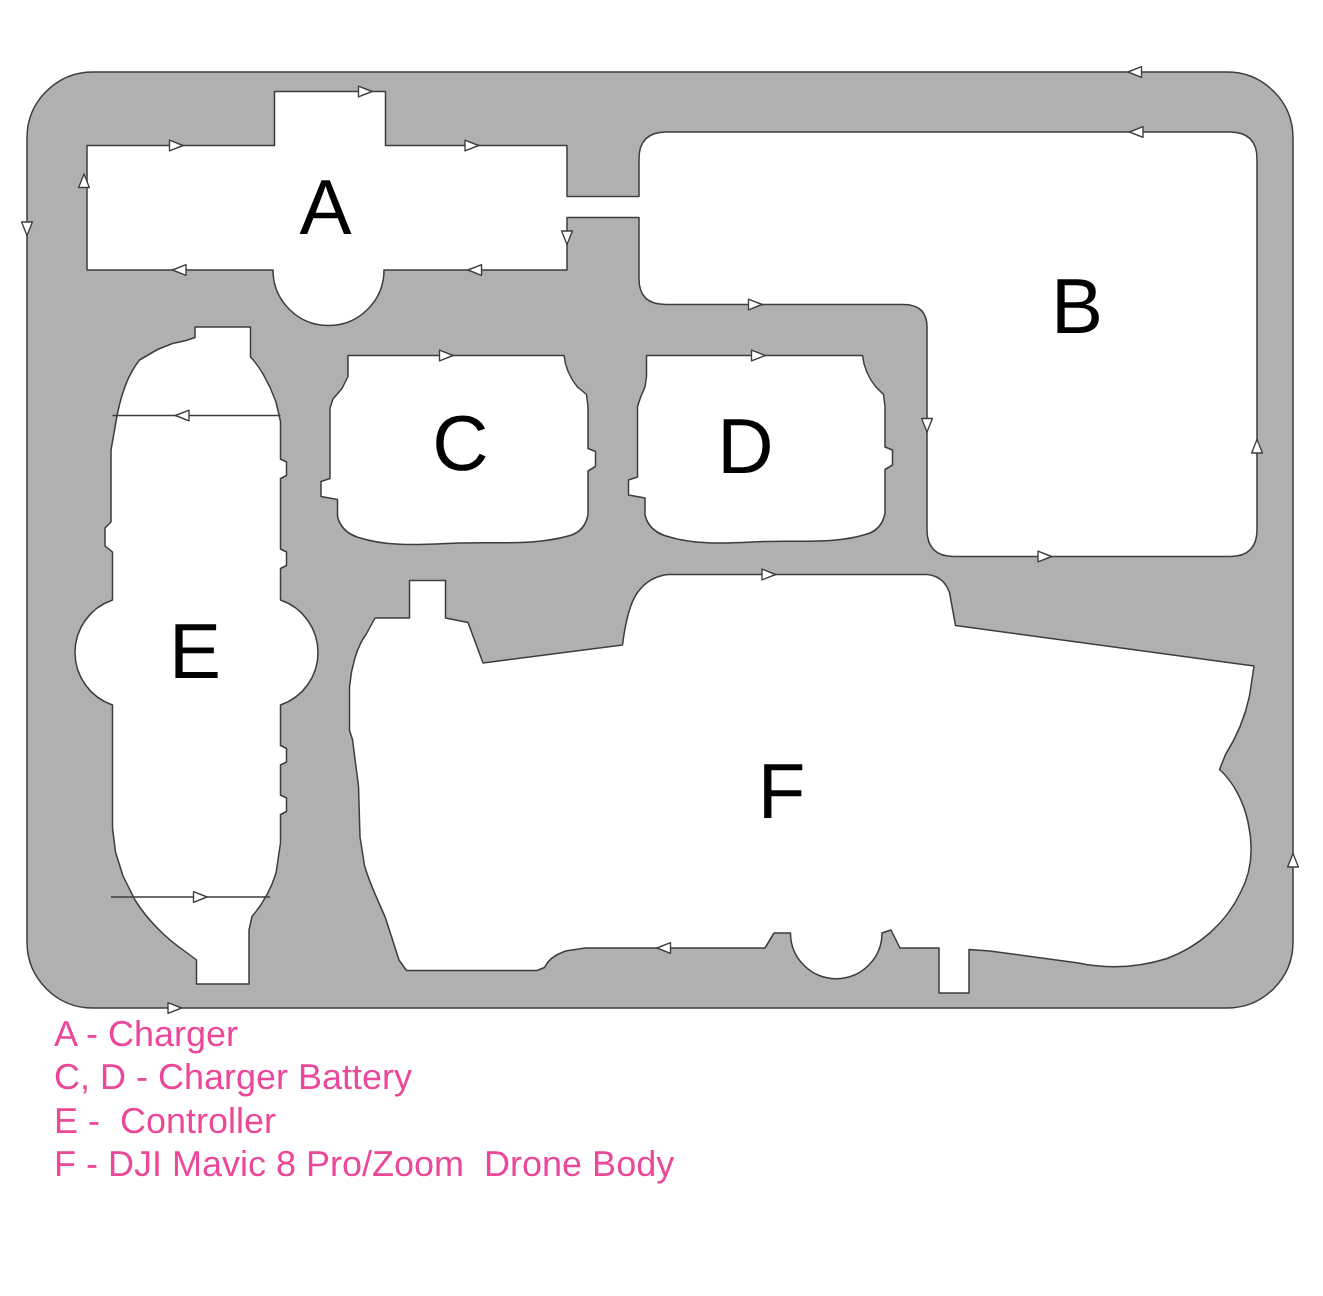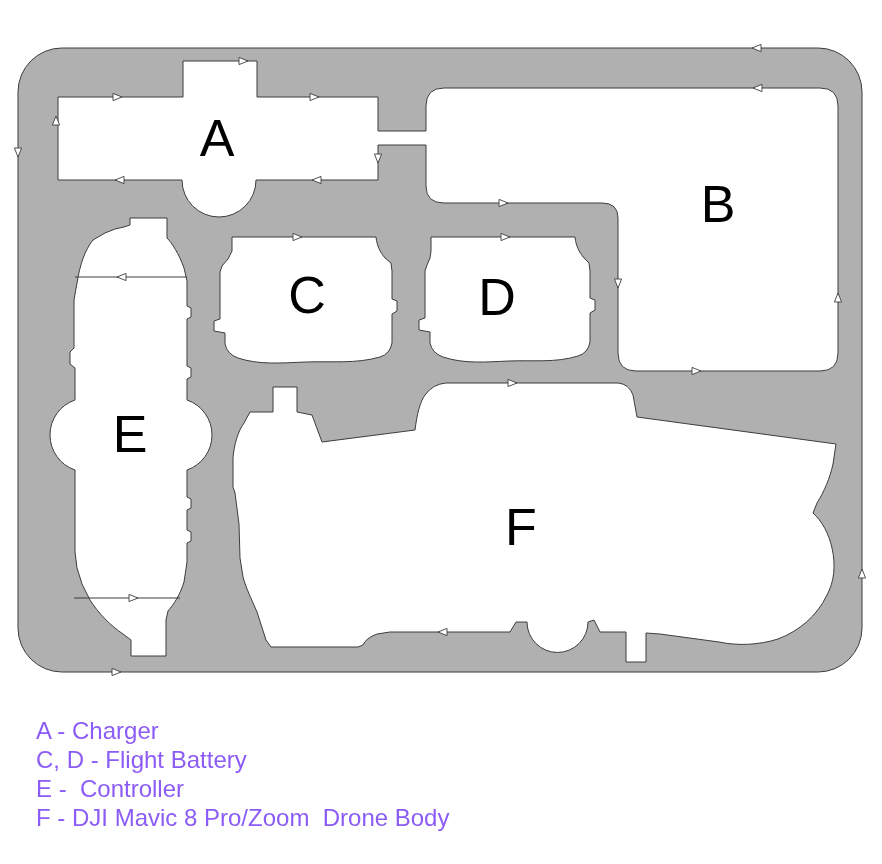--- a/index.html
+++ b/index.html
@@ -4,21 +4,21 @@
 <style>
   html,body{margin:0;padding:0;background:#ffffff;}
   body{width:882px;height:864px;position:relative;font-family:"Liberation Sans",sans-serif;}
   .stage{position:absolute;left:0;top:0;width:882px;height:864px;}
   svg{display:block;}
   .foam{fill:#b0b0b0;stroke:#3d3d3d;stroke-width:1;}
   .pocket{fill:#ffffff;stroke:#3d3d3d;stroke-width:1;stroke-linejoin:round;}
   .cutline{stroke:#3d3d3d;stroke-width:1;fill:none;}
   .arrow{fill:#ffffff;stroke:#3d3d3d;stroke-width:0.9;stroke-linejoin:round;}
   .letter{font-family:"Liberation Sans",sans-serif;font-size:52px;fill:#000000;text-anchor:middle;}
-  .legend{position:absolute;left:36px;top:716px;color:#8b5cf6;}
+  .legend{position:absolute;left:36px;top:675px;color:#ec4899;}
   .legend-line{font-size:24px;line-height:29px;white-space:pre;}
 </style>
 </head>
 <body>
 
 <div class="stage">
   <svg width="882" height="864" viewBox="0 0 882 864">
     <defs>
       <path id="arr" d="M5,0 L-4,-3.6 L-4,3.6 Z"></path>
     </defs>
@@ -132,17 +132,17 @@
     <text class="letter" x="217" y="156">A</text>
     <text class="letter" x="718" y="222">B</text>
     <text class="letter" x="307" y="313">C</text>
     <text class="letter" x="497" y="315">D</text>
     <text class="letter" x="130" y="452">E</text>
     <text class="letter" x="521" y="545">F</text>
   </svg>
 
   <div class="legend">
     <div class="legend-line">A - Charger</div>
-    <div class="legend-line">C, D - Flight Battery</div>
+    <div class="legend-line">C, D - Charger Battery</div>
     <div class="legend-line">E -  Controller</div>
     <div class="legend-line">F - DJI Mavic 8 Pro/Zoom  Drone Body</div>
   </div>
 </div>
 
 </body></html>

